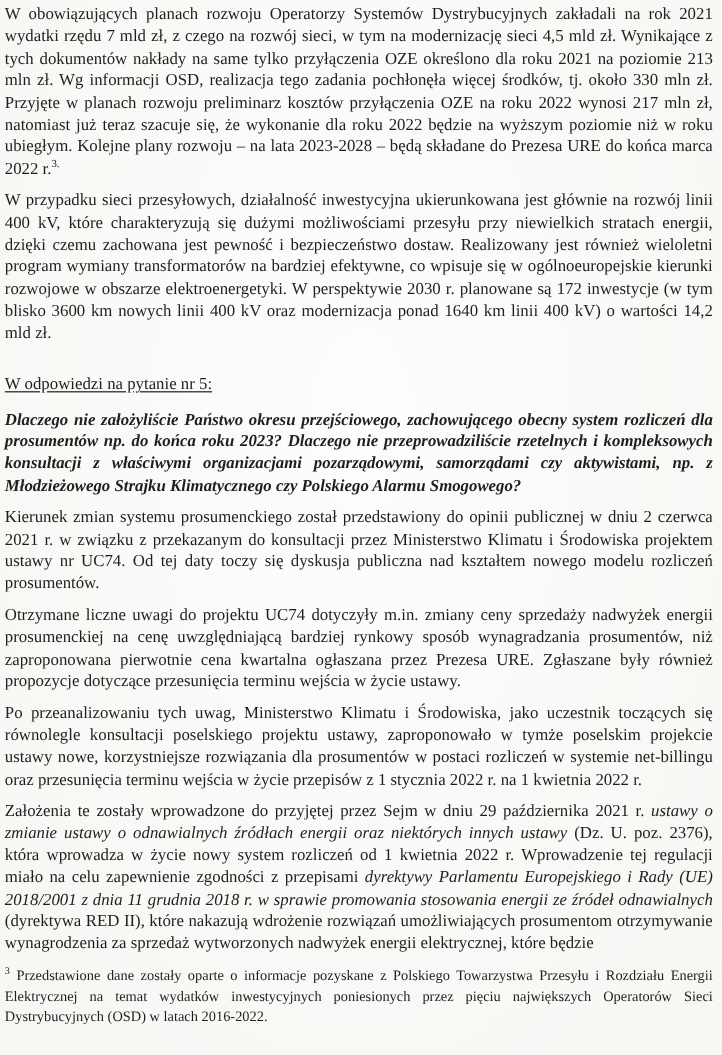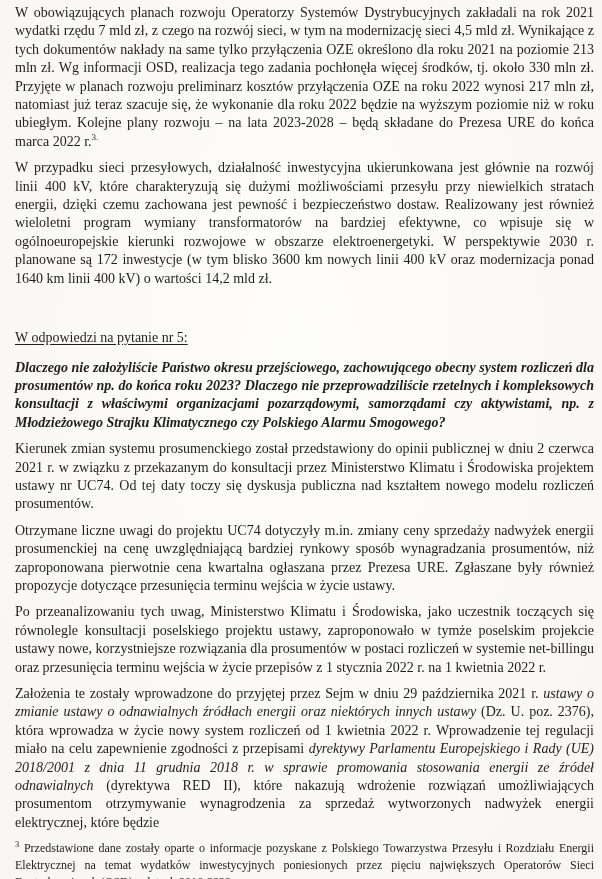--- a/index.html
+++ b/index.html
@@ -9,36 +9,36 @@
     height: 879px;
     overflow: hidden;
   }
   body {
     background: #fbfaf7;
   }
   .page {
     box-sizing: border-box;
     width: 602px;
     height: 879px;
-    padding: 4px 8px 0 15px;
+    padding: 4px 8px 0 4px;
     background:
       radial-gradient(ellipse at 50% 40%, rgba(255,255,255,0.6), rgba(0,0,0,0.015)),
       #fbfaf7;
     font-family: "Liberation Serif", "DejaVu Serif", serif;
     font-size: 14px;
     line-height: 18.4px;
     color: #1e1e1e;
   }
   .para {
     margin: 0 0 8px 0;
     text-align: justify;
     text-justify: inter-word;
   }
   .heading {
-    margin: 41px 0 11px 0;
+    margin: 24px 0 11px 0;
     font-size: 14px;
     font-weight: normal;
     text-decoration: underline;
     text-underline-offset: 2px;
   }
   .italic { font-style: italic; font-weight: bold; }
   .u {
     text-underline-offset: 2px;
   }
   sup.fn-mark {

